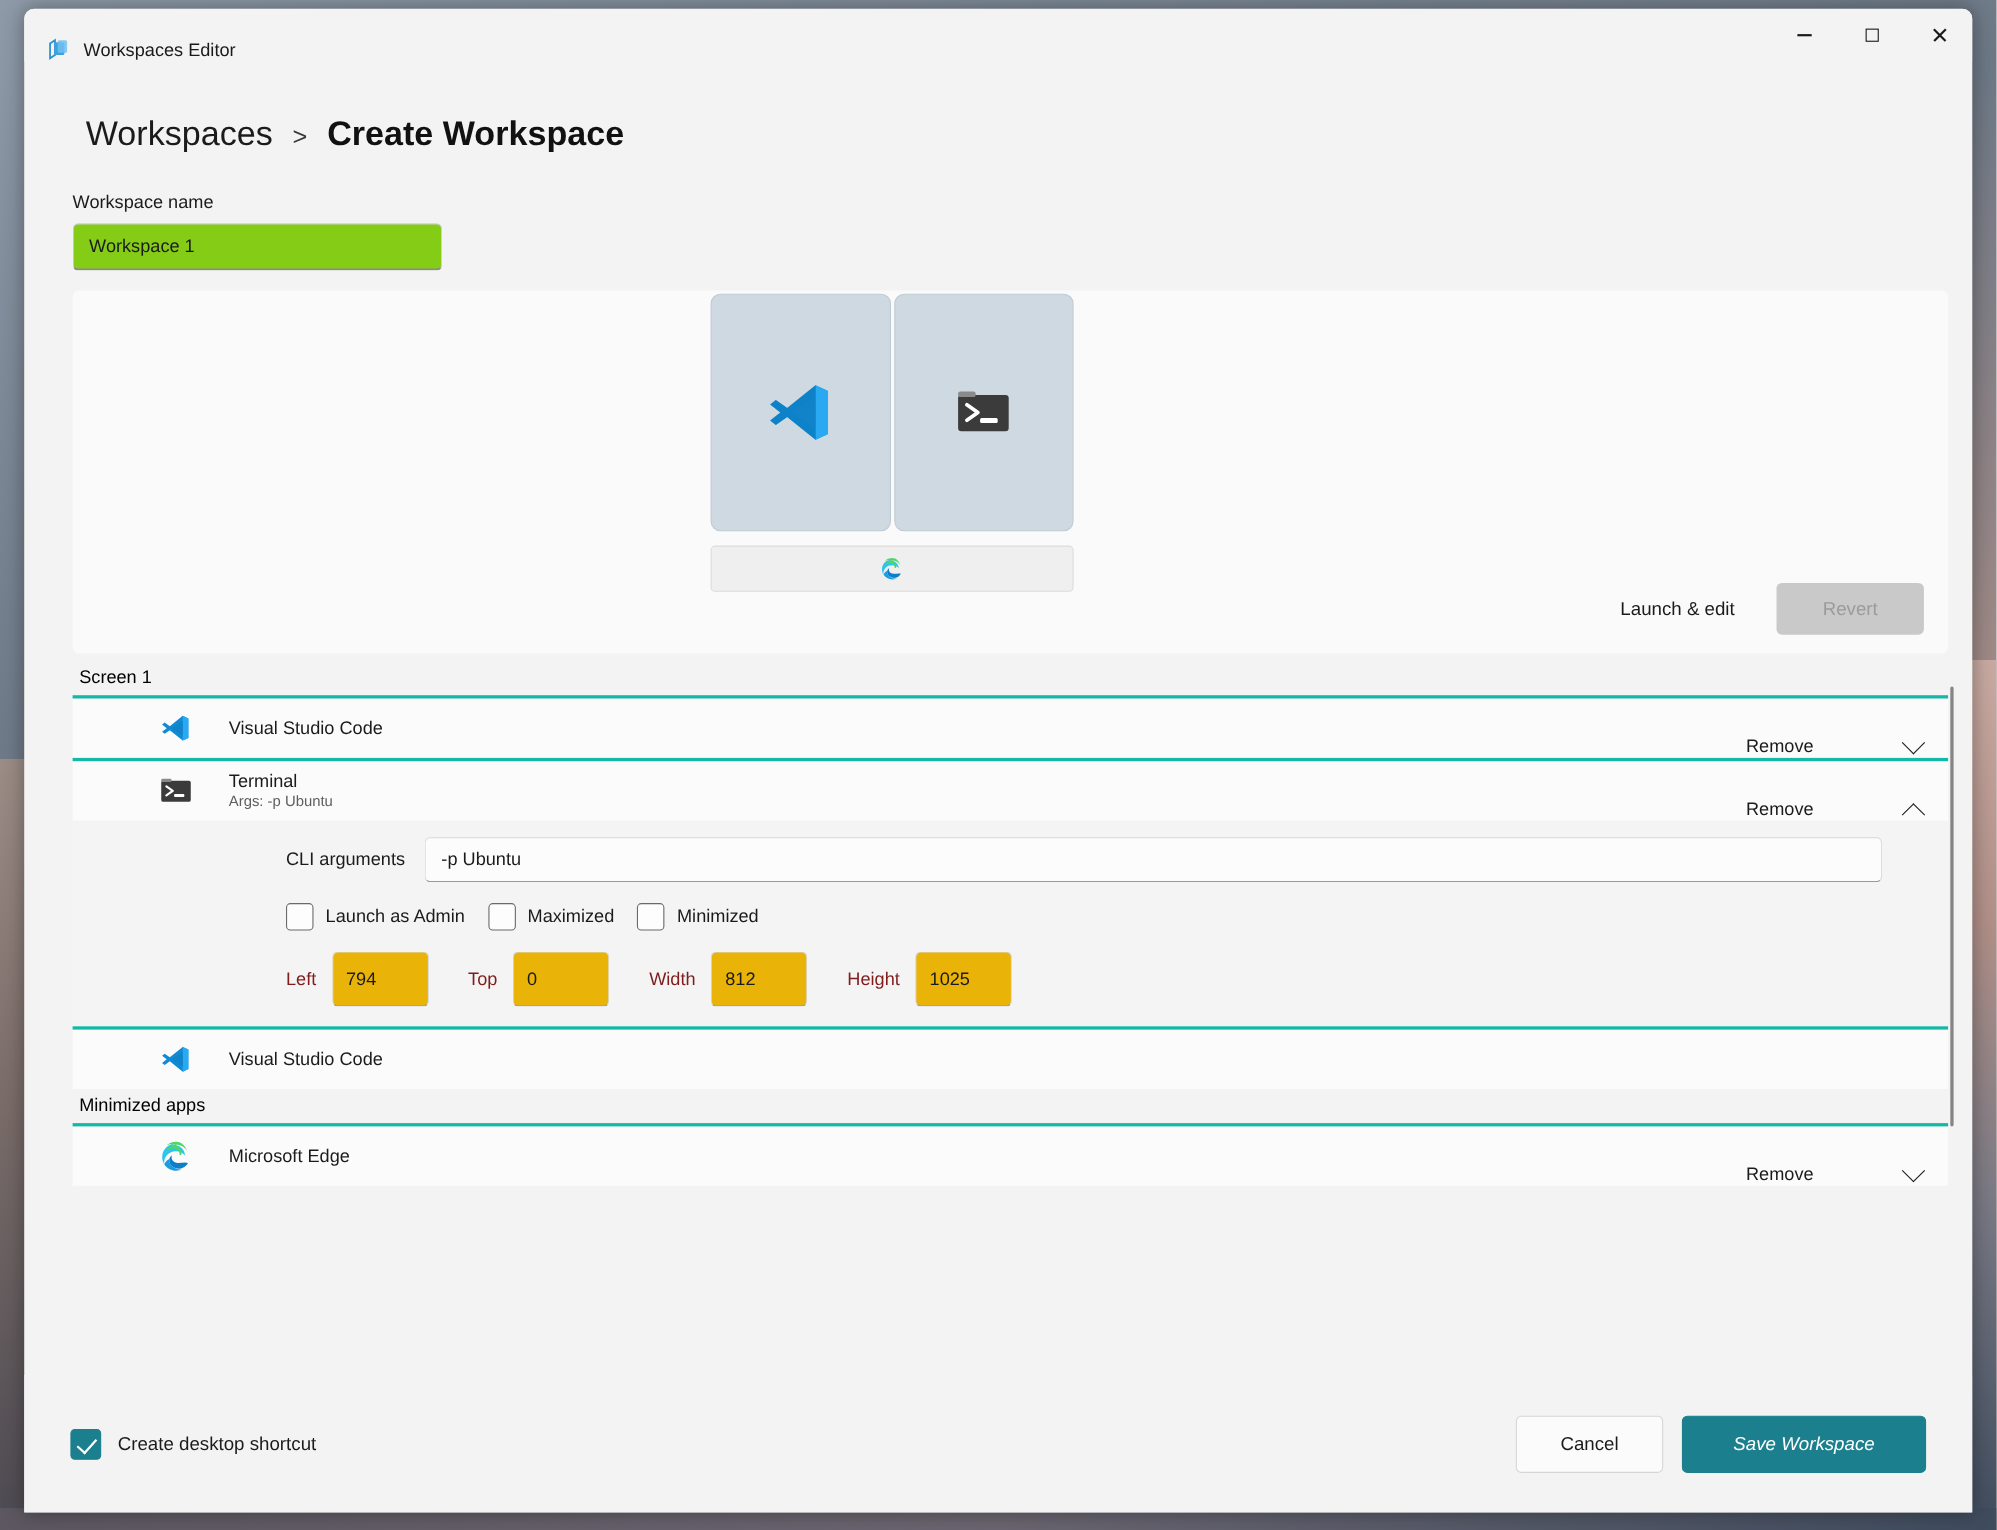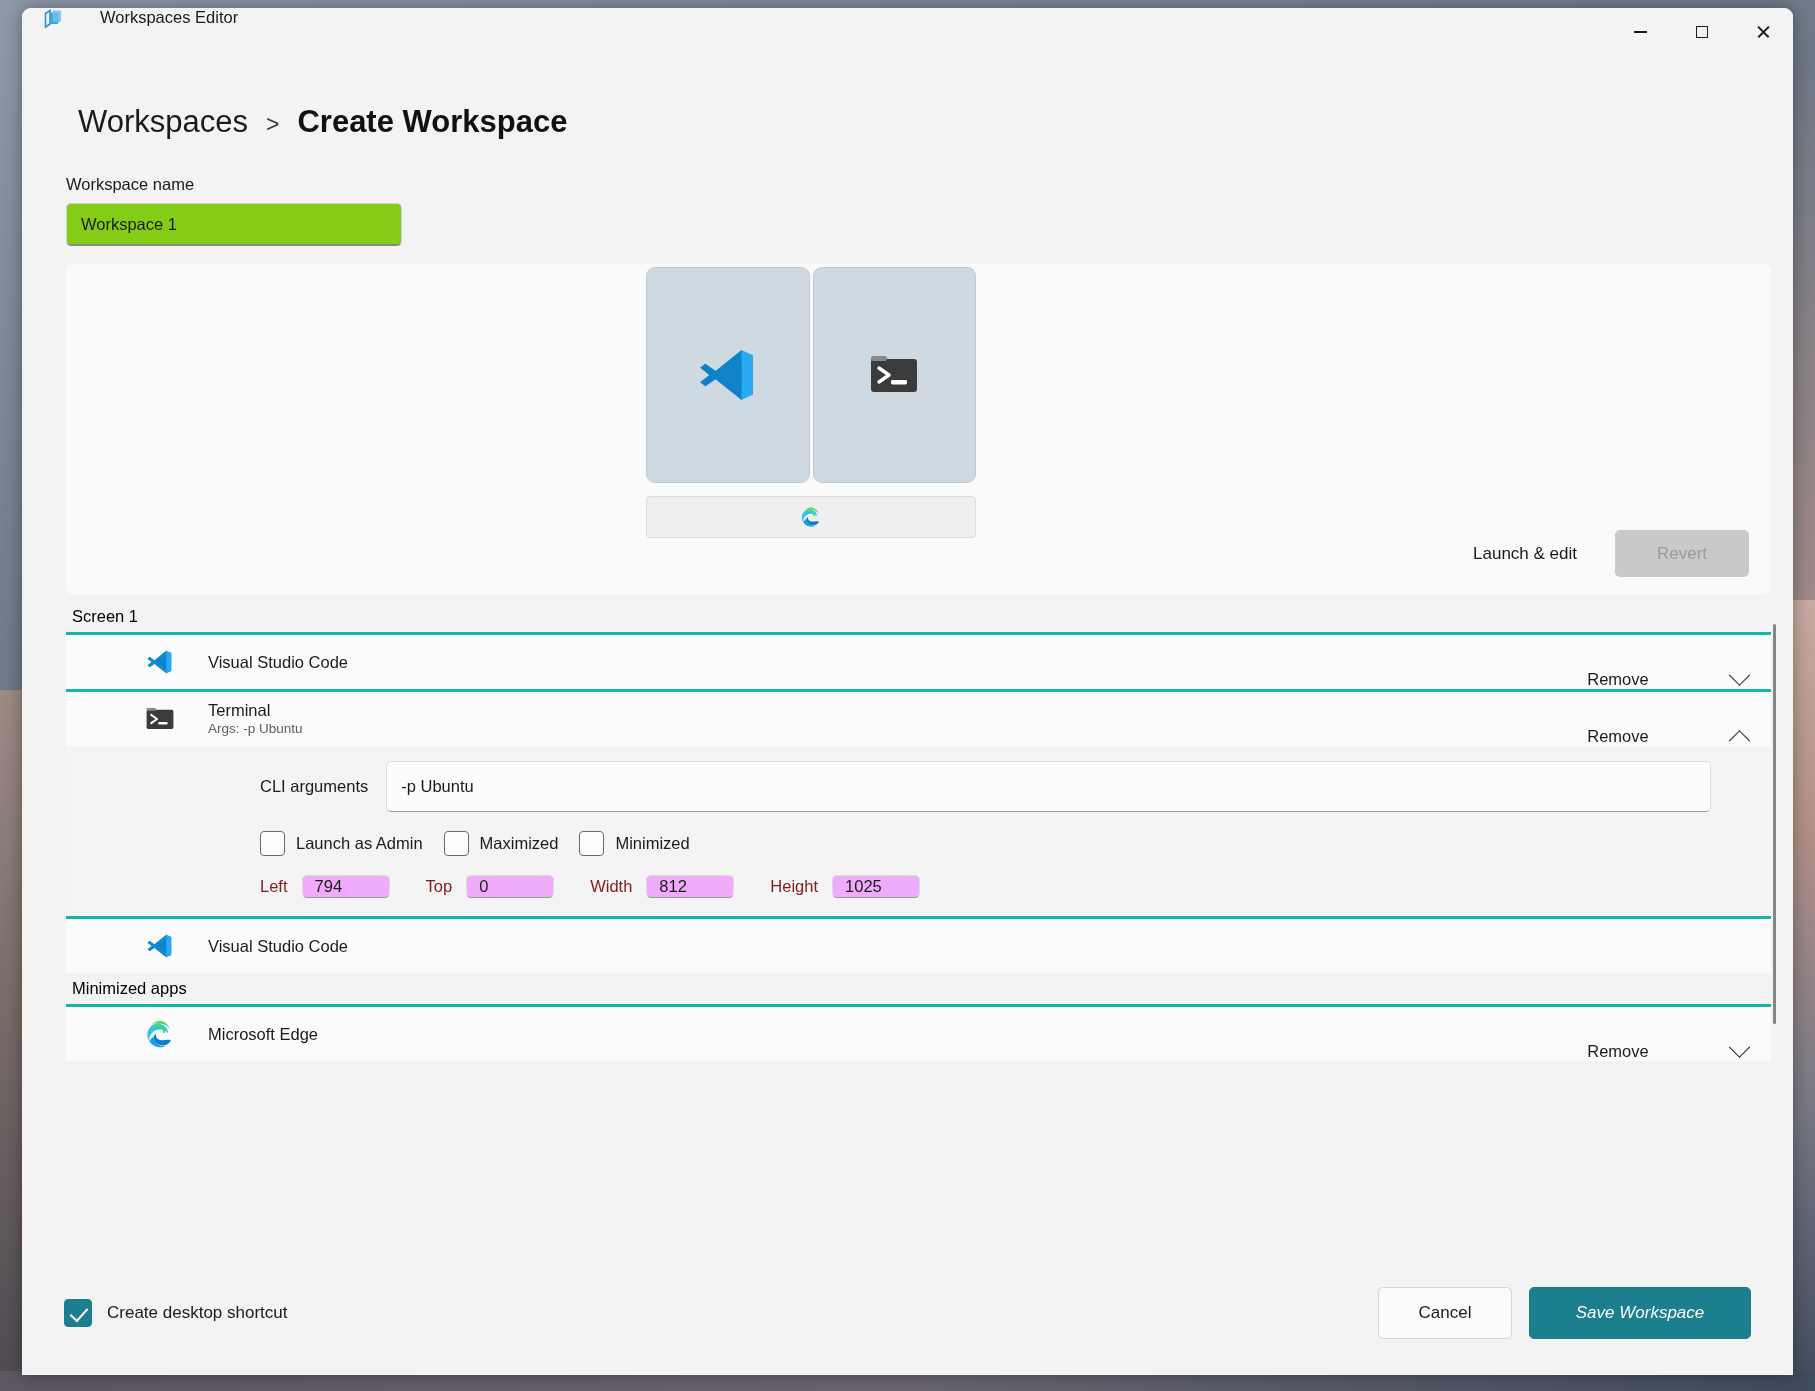--- a/index.html
+++ b/index.html
@@ -40,22 +40,21 @@
     box-shadow: 0 0 18px rgba(0,0,0,0.35);
     overflow: hidden;
   }
 
   
   .titlebar {
     position: relative;
     height: 48px;
     background: #f3f3f3;
     display: flex;
-    align-items: flex-start;
-    gap: 24px;
+    align-items: flex-end;
   }
   .title-icon {
     margin-left: 20px;
     width: 22px; height: 22px;
     position: relative;
   }
   .title-text {
     margin-left: 12px;
     font-size: 16.5px;
     color: #1a1a1a;
@@ -244,21 +243,21 @@
     display: flex; align-items: center;
     margin-left: 194px;
   }
   .detail-label {
     font-size: 16.5px; color: #1b1b1b;
   }
   .cli-input {
     margin-left: 18px;
     flex: 1;
     margin-right: 60px;
-    height: 51px;
+    height: 41px;
     background: #fcfcfc;
     border: 1px solid #dcdcdc;
     border-bottom: 1.6px solid #9a9a9a;
     border-radius: 5px;
     font-size: 16.5px;
     color: #1b1b1b;
     padding: 0 14px;
     font-family: "Liberation Sans", sans-serif;
   }
   .checks-line {
@@ -279,22 +278,22 @@
     display: flex; align-items: center;
     margin: 19px 0 0 194px;
     gap: 0;
   }
   .pos-label {
     font-size: 16.5px; color: #7f1d1d;
     margin-right: 14px;
   }
   .pos-label + .pos-input { margin-right: 36px; }
   .pos-input {
-    width: 88px; height: 23px;
-    background: #f0abfc;
+    width: 88px; height: 50px;
+    background: #eab308;
     border: 1px solid #dcdcdc;
     border-bottom: 1.6px solid #9a9a9a;
     border-radius: 5px;
     font-size: 16.5px;
     color: #1b1b1b;
     padding: 0 12px;
     font-family: "Liberation Sans", sans-serif;
   }
 
   

